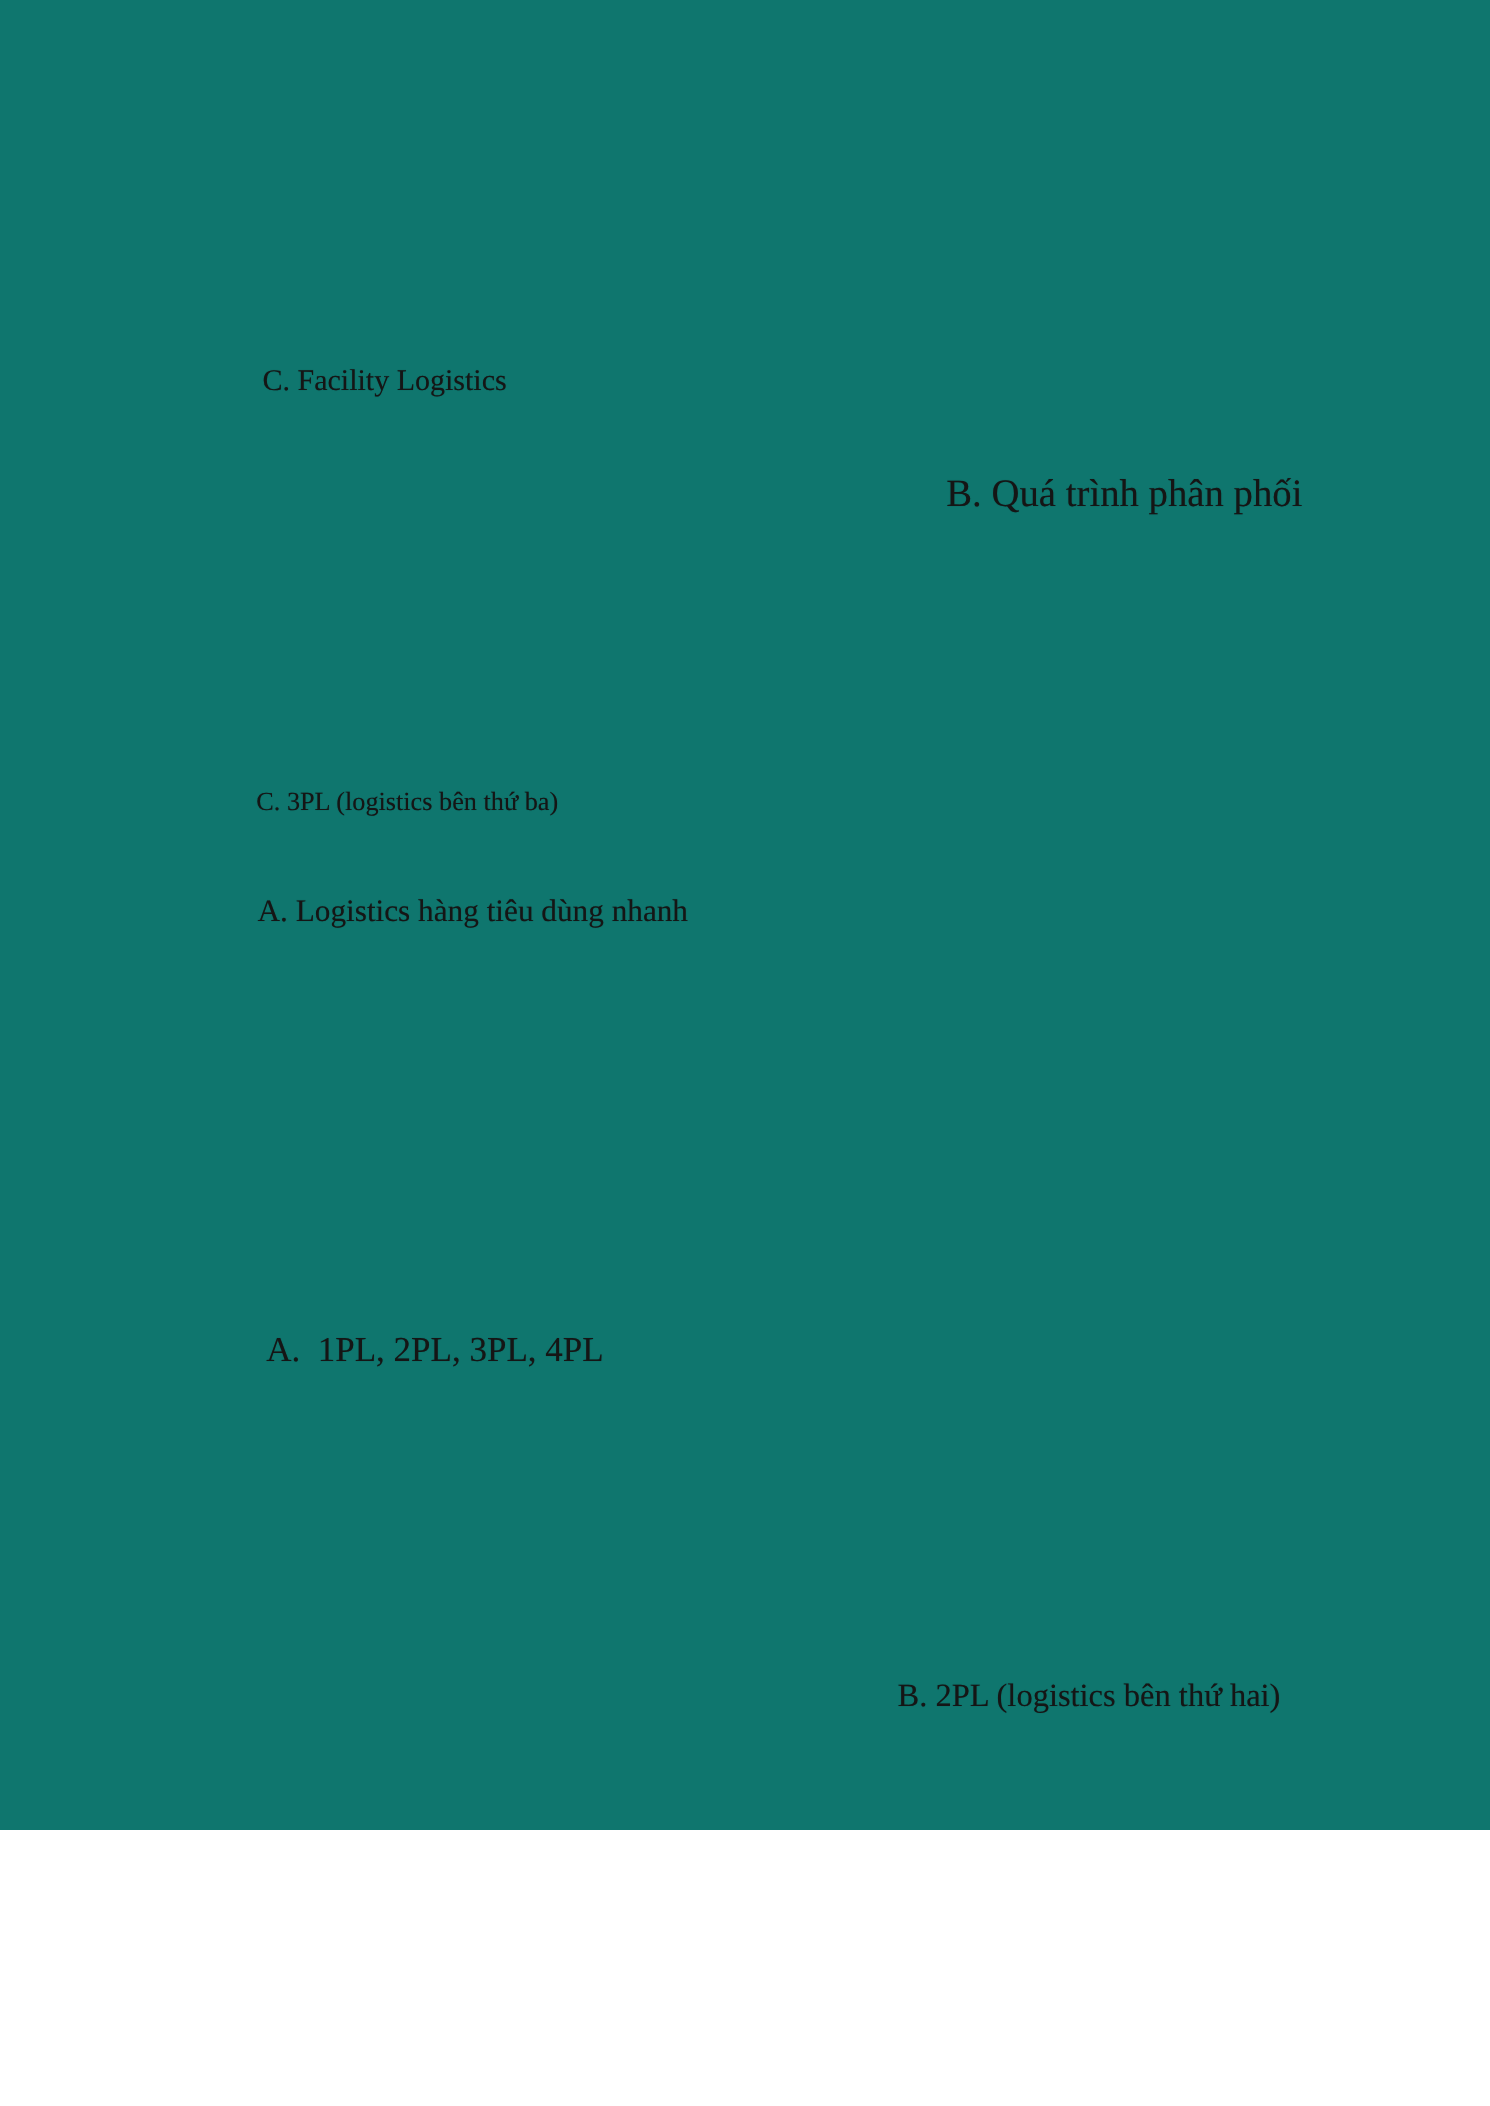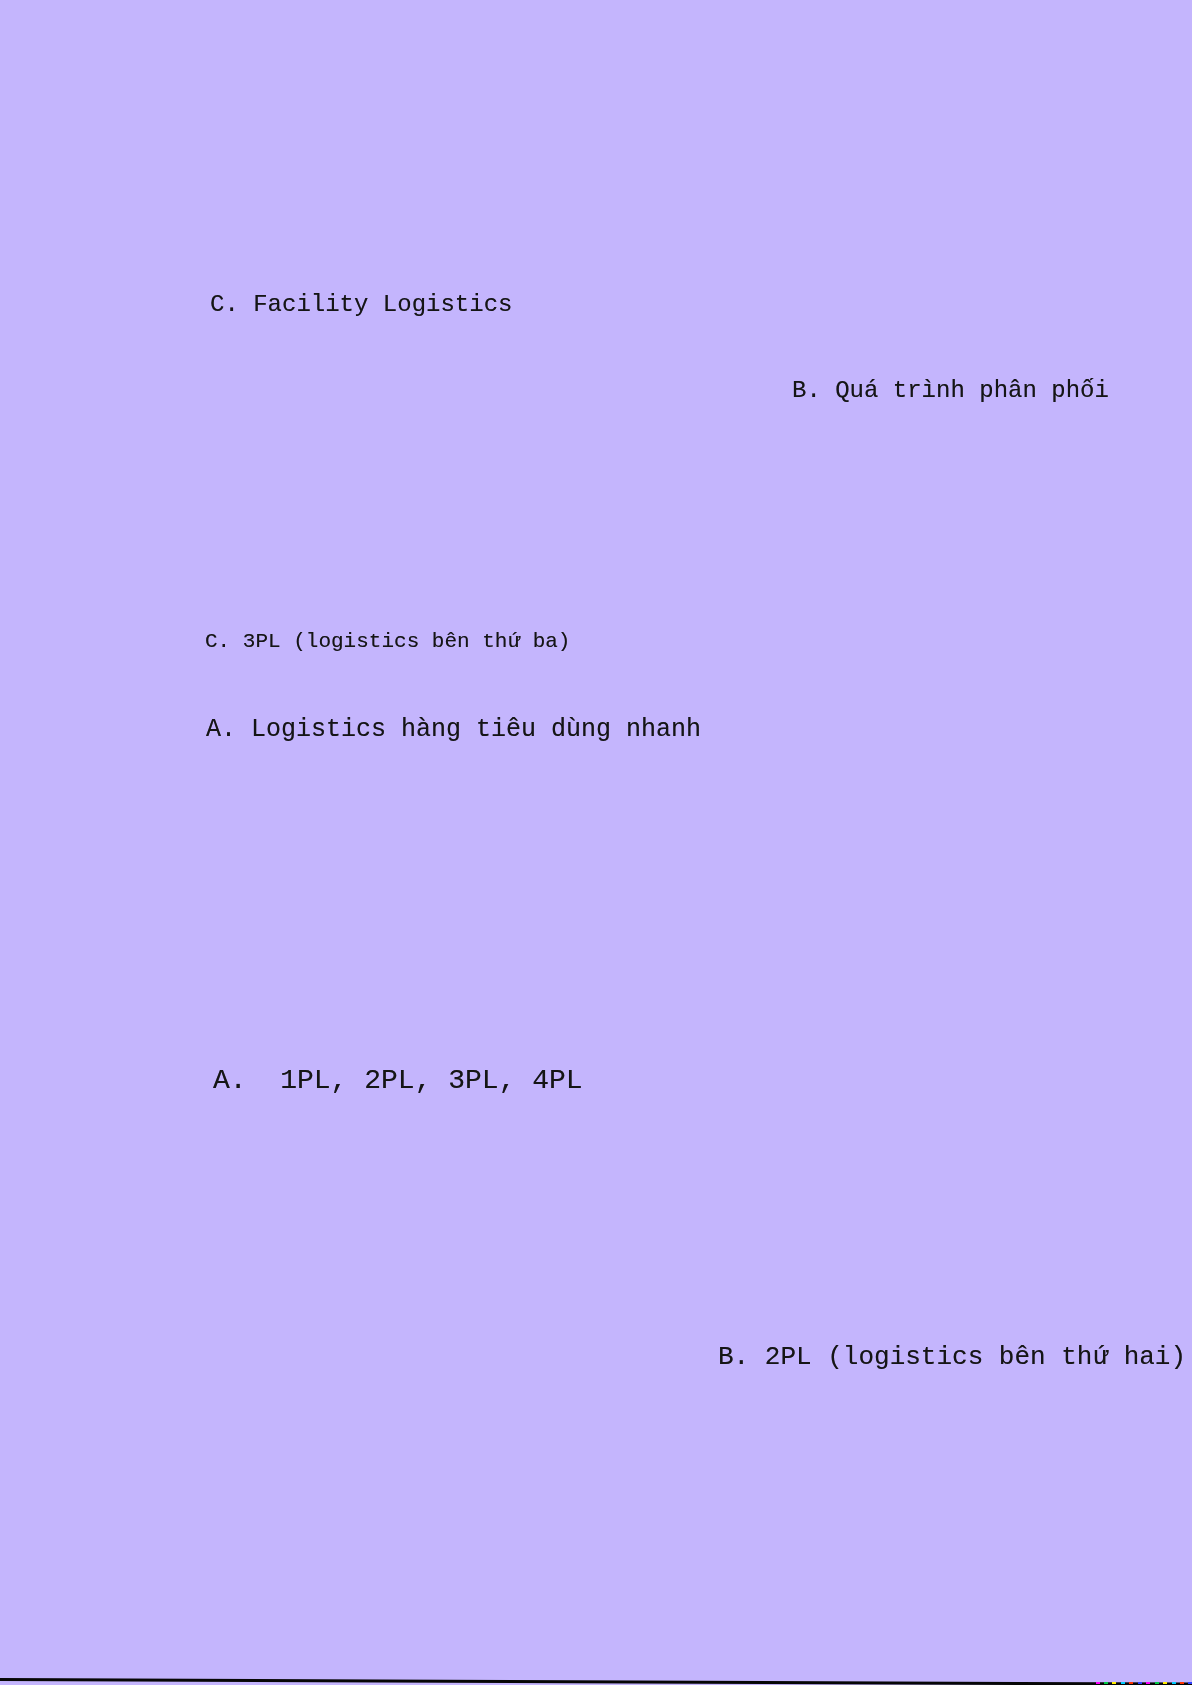--- a/index.html
+++ b/index.html
@@ -3,35 +3,35 @@
 <meta charset="utf-8">
 <style>
   html, body {
     margin: 0;
     padding: 0;
     background: #ffffff;
   }
   .page {
     position: relative;
     width: 1192px;
-    height: 1685px;
-    background: #c4b5fd;
+    height: 1464px;
+    background: #0f766e;
     overflow: hidden;
-    font-family: Liberation Mono, monospace;
+    font-family: Liberation Serif, serif;
   }
   .doc-line {
     position: absolute;
     white-space: pre;
     color: #151515;
     line-height: 1;
     text-shadow: 0 0 0.6px rgba(20,20,20,0.45);
   }
   
   .l0 { left: 210px; top: 293px;  font-size: 24px; }
-  .l1 { left: 792px; top: 379px;  font-size: 24px; }
+  .l1 { left: 757px; top: 379px;  font-size: 31px; }
   .l2 { left: 205px; top: 631px;  font-size: 21px; text-align: right; }
   .l3 { left: 206px; top: 717px;  font-size: 25px; text-align: center; }
   .l4 { left: 193px; top: 887px;  font-size: 24px; }
   .l5 { left: 213px; top: 1067px; font-size: 28px; }
   .l6 { left: 718px; top: 1344px; font-size: 26px; }
 
   
   .scan-edge-bar {
     position: absolute;
     left: 0;

